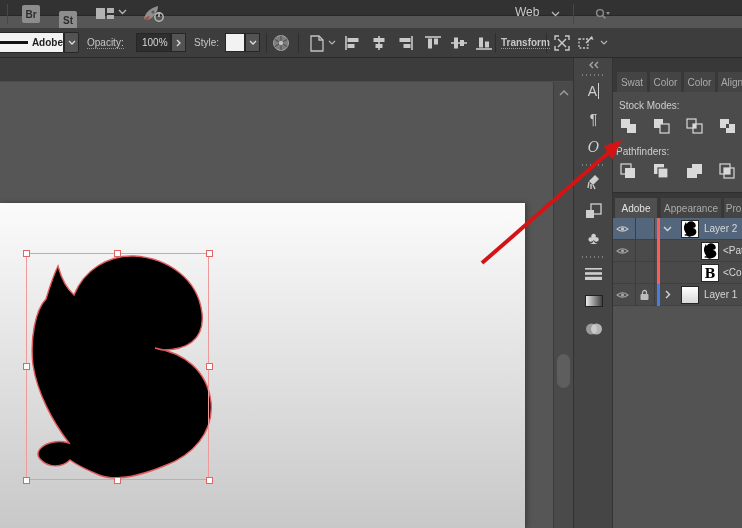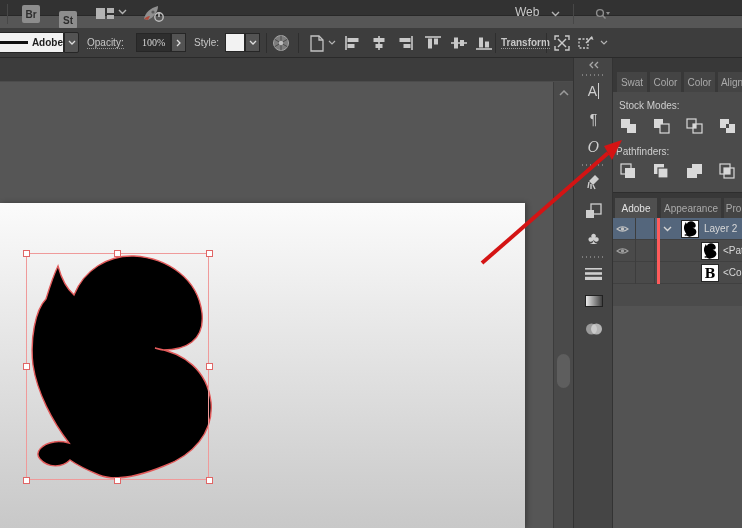--- a/index.html
+++ b/index.html
@@ -20,21 +20,21 @@
   .search::placeholder{color:#6f6f6f;}
 
   
   .controlbar{left:0;top:28px;width:742px;height:30px;background:#3d3d3d;border-bottom:1px solid #2a2a2a;}
   .ctl-sep{position:absolute;top:5px;width:1px;height:20px;background:#2e2e2e;}
   .whitefield{background:#f2f2f2;border:1px solid #262626;display:flex;align-items:center;}
   .chevbtn{background:#535353;border:1px solid #262626;display:flex;align-items:center;justify-content:center;}
   .lbl{color:#c7c7c7;font-size:10px;}
   .linklbl{color:#c7c7c7;font-size:10px;border-bottom:1px dotted #9a9a9a;cursor:pointer;}
   .numfield{background:#2e2e2e;border:1px solid #262626;color:#d6d6d6;font-size:10px;
-            display:flex;align-items:center;padding-left:5px;font-family:Liberation Serif, serif;}
+            display:flex;align-items:center;padding-left:5px;}
   .icbtn{display:flex;align-items:center;justify-content:center;}
 
   
   .canvas{left:0;top:58px;width:553px;height:470px;background:#565656;}
   .canvas-topstrip{left:0;top:58px;width:573px;height:24px;background:#3c3c3c;border-bottom:1px solid #4c4c4c;}
   .artboard{left:0;top:203px;width:525px;height:325px;
             background:linear-gradient(#fbfbfb,#c8c8c8);
             box-shadow:2px 0 5px rgba(0,0,0,.30);}
   .bbox{left:26px;top:253px;width:183px;height:227px;border:1px solid #ef9a9a;}
   .handle{width:7px;height:7px;background:#fff;border:1px solid #e06666;}
@@ -466,20 +466,44 @@
     <div class="lrow" style="top:204px">
       <div class="cell-sep" style="left:22px"></div>
       <div class="cell-sep" style="left:41px"></div>
       <div class="colorbar" style="background:#ff5b5b"></div>
       <div class="thumb" style="left:88px">
         <span style="font-family:'DejaVu Serif',serif;font-weight:900;font-size:13px;color:#000;line-height:1">B</span>
       </div>
       <div class="lname" style="left:110px;width:20px">&lt;Com</div>
     </div>
 
+    <div class="lrow" style="top:226px">
+      <div class="abs icbtn" style="left:3px;top:6px">
+        <svg width="13" height="10" viewBox="0 0 13 10">
+            <path d="M1,5 Q6.5,0.5 12,5 Q6.5,9.5 1,5 Z" fill="none" stroke="#9f9f9f" stroke-width="1.1"></path>
+            <circle cx="6.5" cy="5" r="1.7" fill="#9f9f9f"></circle>
+          </svg>
+      </div>
+      <div class="cell-sep" style="left:22px"></div>
+      <div class="abs icbtn" style="left:26px;top:5px">
+        <svg width="11" height="12" viewBox="0 0 11 12">
+            <rect x="1.5" y="5" width="8" height="6" rx="1" fill="#bdbdbd"></rect>
+            <path d="M3.5,5 V3.5 a2,2 0 0 1 4,0 V5" fill="none" stroke="#bdbdbd" stroke-width="1.3"></path>
+          </svg>
+      </div>
+      <div class="cell-sep" style="left:41px"></div>
+      <div class="colorbar" style="background:#4a7ce8"></div>
+      <div class="abs icbtn" style="left:52px;top:6px">
+        <svg width="6" height="9" viewBox="0 0 6 9">
+            <polyline points="1,1 4.5,4.5 1,8" fill="none" stroke="#d5d5d5" stroke-width="1.4"></polyline>
+          </svg>
+      </div>
+      <div class="thumb" style="left:68px;background:linear-gradient(#ffffff,#d8d8d8)"></div>
+      <div class="lname" style="left:91px;width:38px">Layer 1</div>
+    </div>
 
     <div class="abs" style="left:0;top:248px;width:130px;height:222px;background:#535353"></div>
   </div>
 
   <svg class="abs arrow-overlay">
     <line x1="482" y1="263" x2="608" y2="153" stroke="#d41414" stroke-width="4"></line>
     <polygon points="622,140 604,146 612,160" fill="#d41414"></polygon>
   </svg>
 
 </div>

